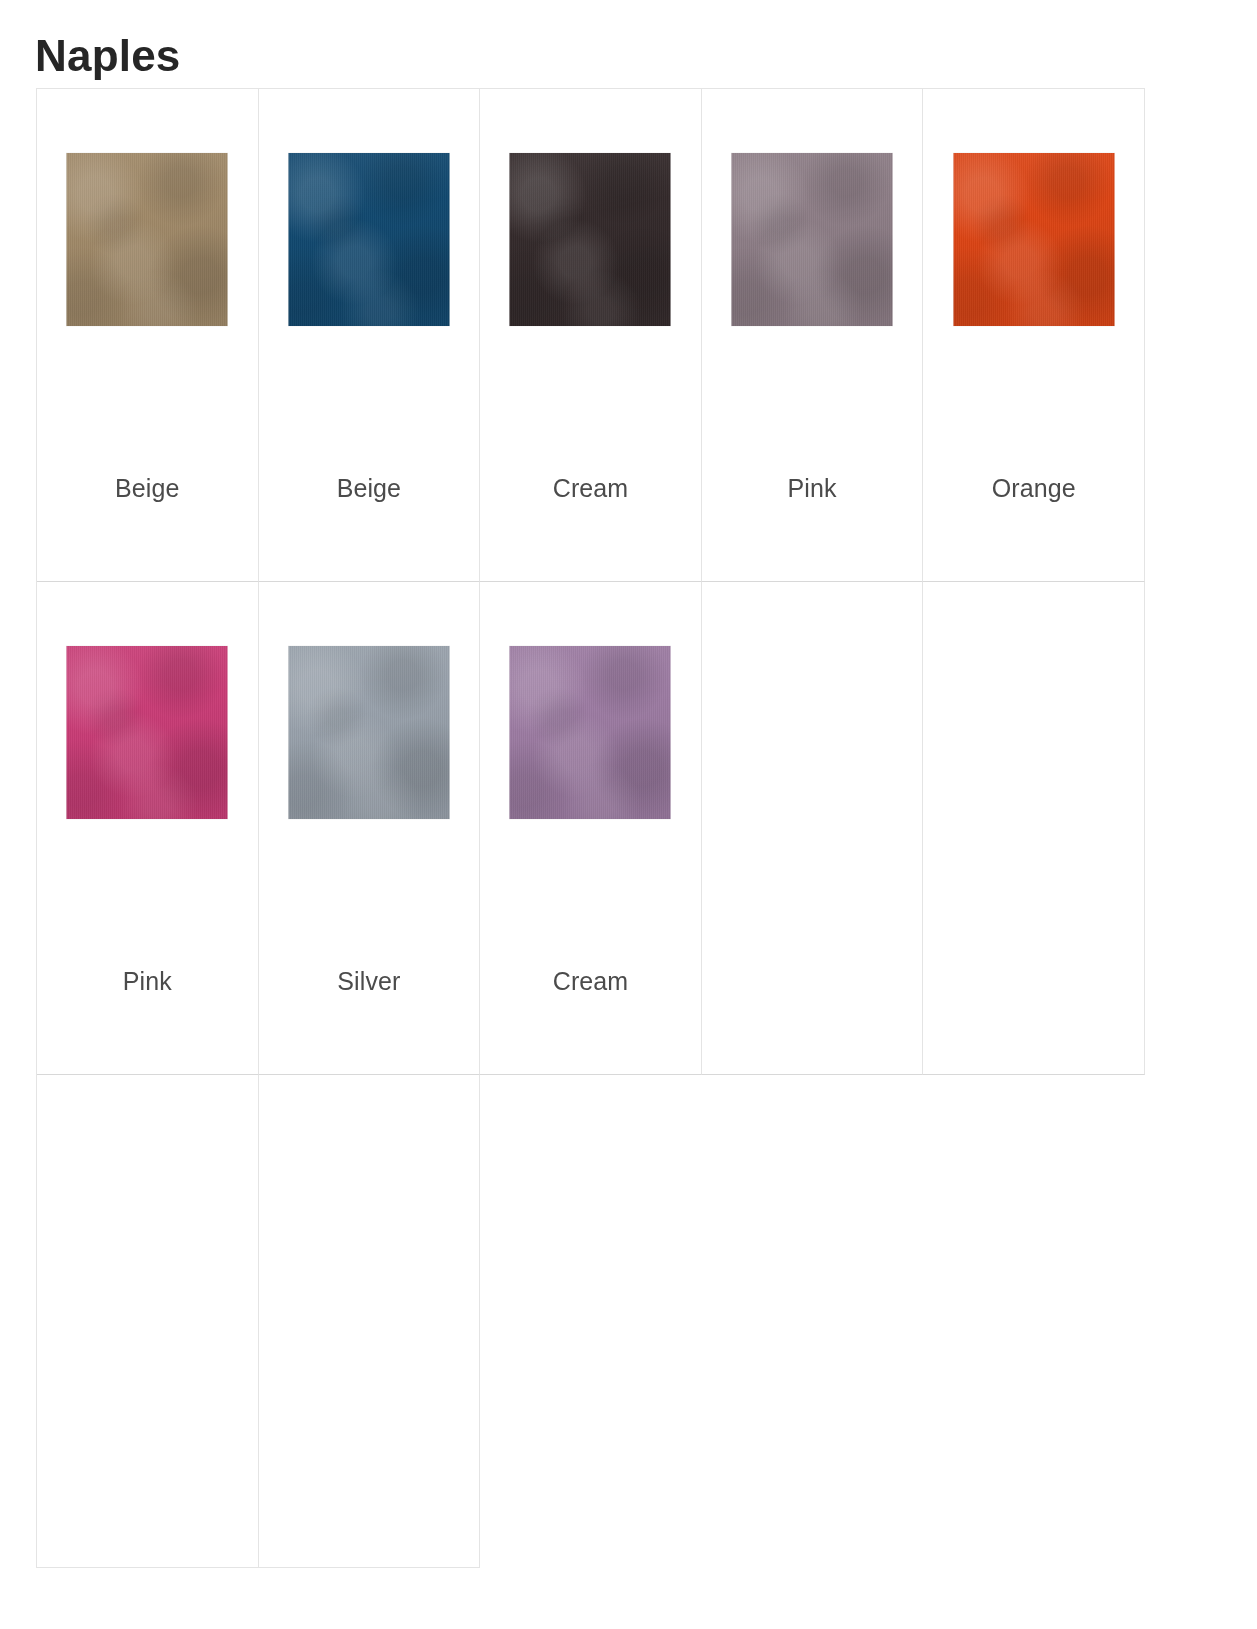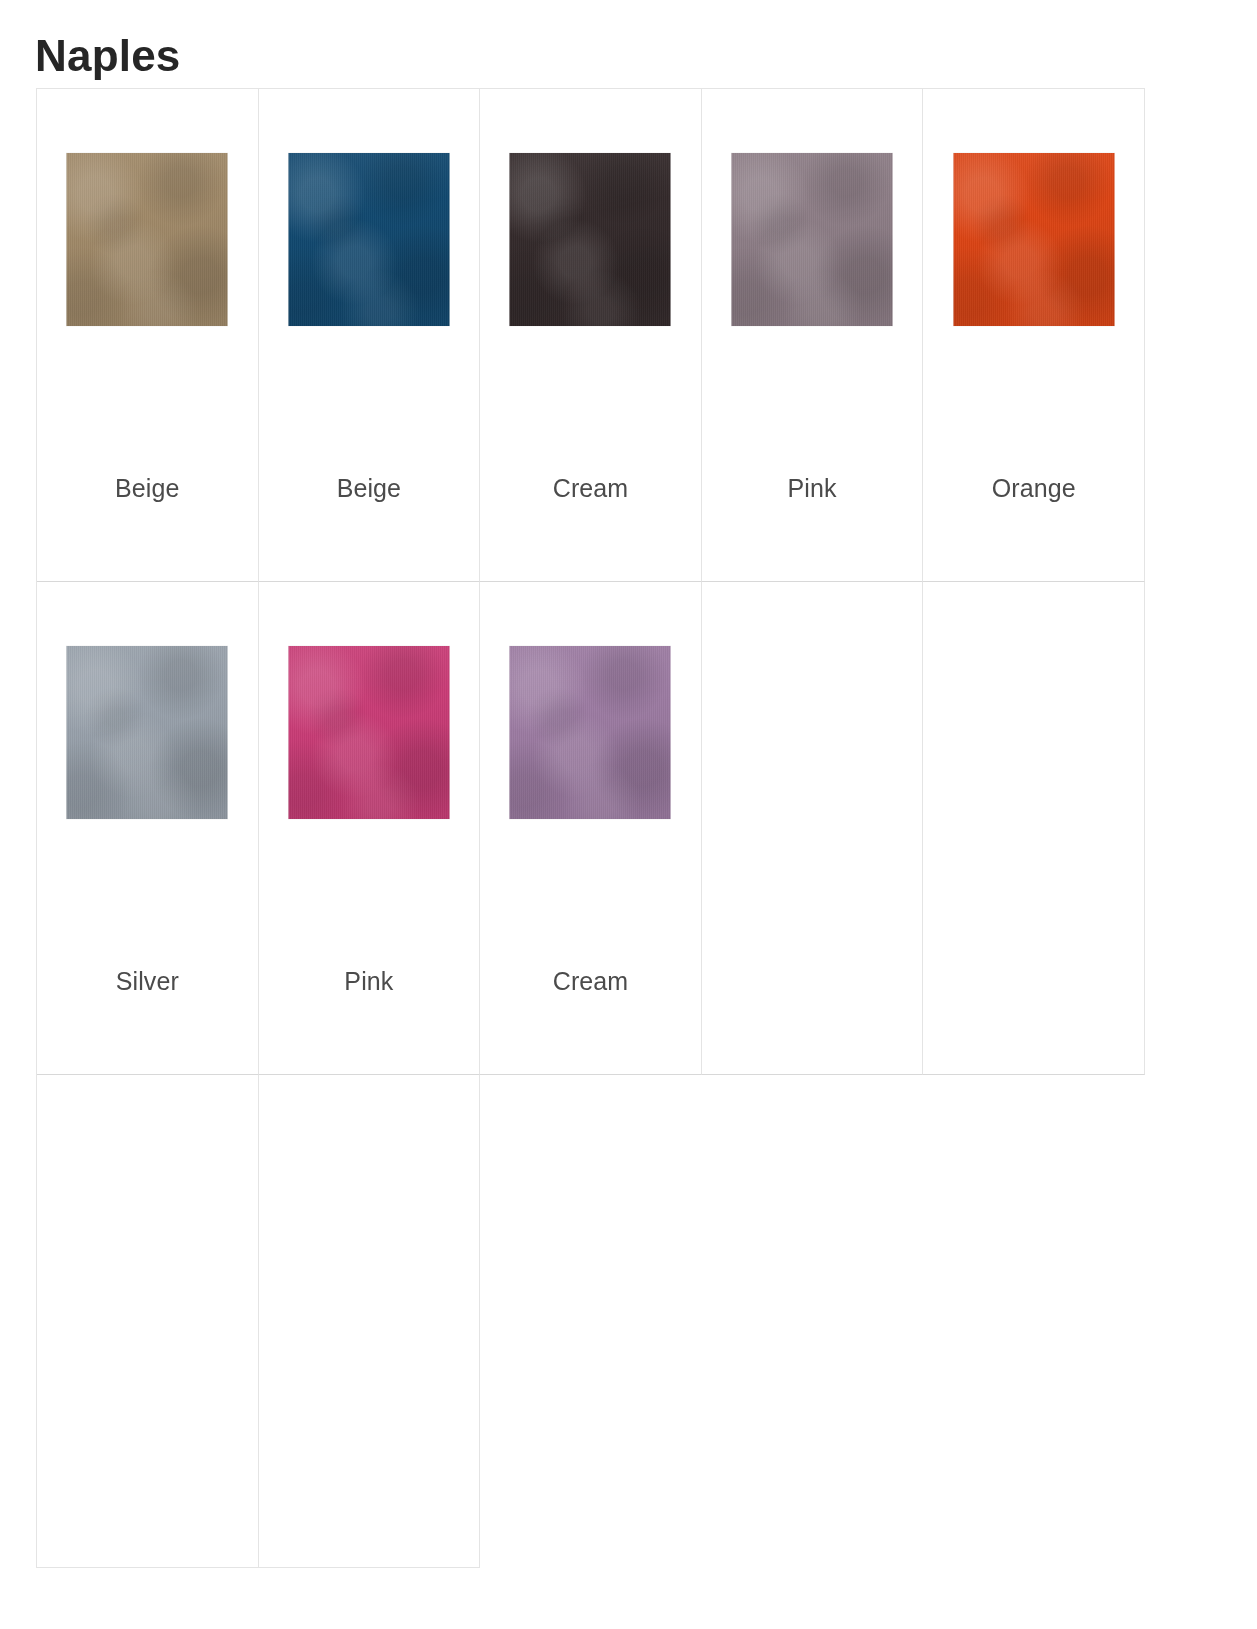--- a/index.html
+++ b/index.html
@@ -141,26 +141,26 @@
       </div>
       <div class="swatch-cell">
         <div class="swatch-chip" style="background-color: rgb(141, 125, 134);"></div>
         <div class="swatch-label">Pink</div>
       </div>
       <div class="swatch-cell">
         <div class="swatch-chip" style="background-color: rgb(220, 68, 20);"></div>
         <div class="swatch-label">Orange</div>
       </div>
       <div class="swatch-cell">
+        <div class="swatch-chip" style="background-color: rgb(201, 60, 118);"></div>
+        <div class="swatch-label">Pink</div>
+      </div>
+      <div class="swatch-cell">
         <div class="swatch-chip" style="background-color: rgb(152, 161, 171);"></div>
         <div class="swatch-label">Silver</div>
-      </div>
-      <div class="swatch-cell">
-        <div class="swatch-chip" style="background-color: rgb(201, 60, 118);"></div>
-        <div class="swatch-label">Pink</div>
       </div>
       <div class="swatch-cell">
         <div class="swatch-chip" style="background-color: rgb(156, 123, 162);"></div>
         <div class="swatch-label">Cream</div>
       </div>
       <div class="swatch-cell is-empty"></div>
       <div class="swatch-cell is-empty"></div>
       <div class="swatch-cell is-empty"></div>
       <div class="swatch-cell is-empty"></div>
     </div>

